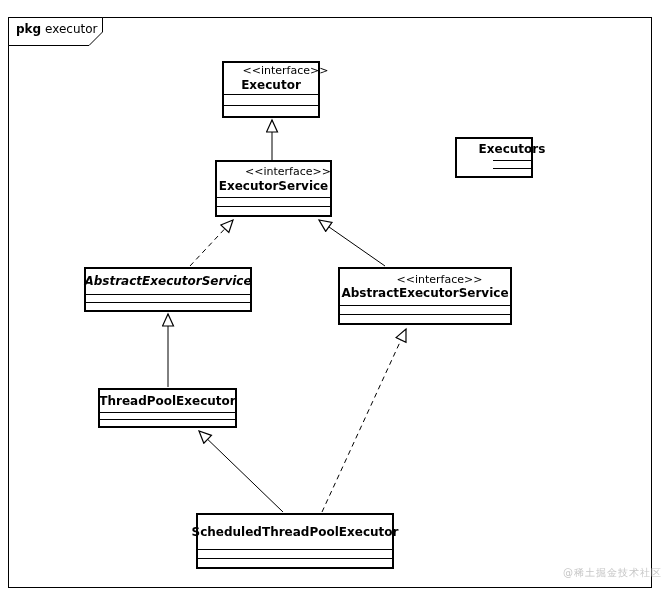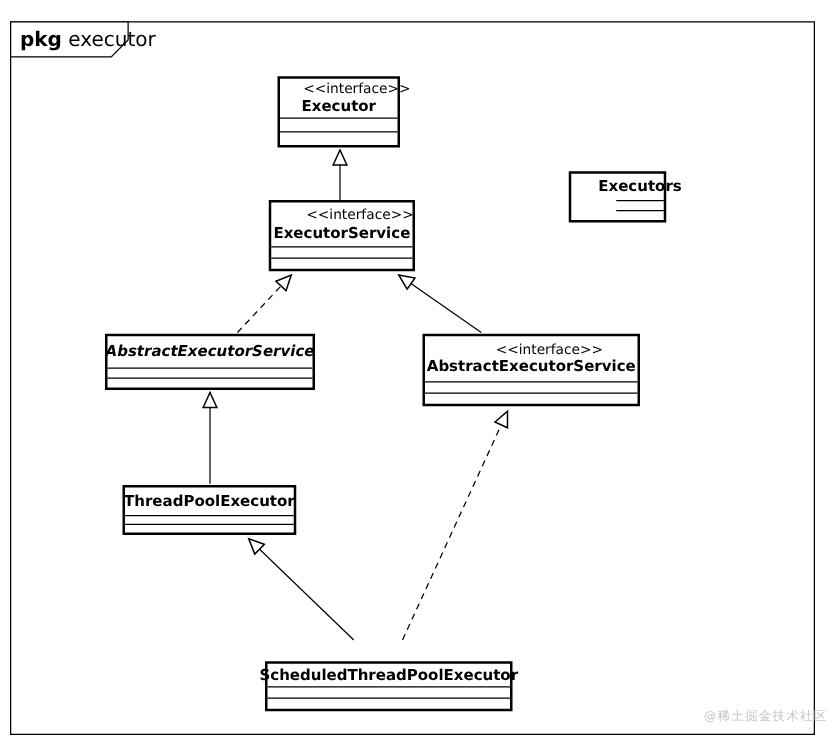--- a/index.html
+++ b/index.html
@@ -2,21 +2,21 @@
 <html><head>
 <meta charset="utf-8">
 <style>
   * { margin:0; padding:0; box-sizing:border-box; }
   html,body { width:672px; height:603px; background:#ffffff; font-family:"DejaVu Sans","Liberation Sans",sans-serif; }
   #canvas { position:relative; width:672px; height:603px; background:#fff; overflow:hidden; }
 
   
   #frame { position:absolute; left:8px; top:17px; width:644px; height:571px; border:1px solid #000; background:transparent; }
   #tab-svg { position:absolute; left:8px; top:17px; }
-  #tab-text { position:absolute; left:16px; top:22px; font-size:16px; color:#000; white-space:nowrap; }
+  #tab-text { position:absolute; left:16px; top:22px; font-size:12px; color:#000; white-space:nowrap; }
   #tab-text .b { font-weight:bold; }
 
   
   #edges { position:absolute; left:0; top:0; z-index:1; }
 
   
   .node { position:absolute; z-index:2; background:#fff; border:2px solid #000; display:flex; flex-direction:column; }
   .name-comp { flex:1; display:flex; flex-direction:column; align-items:center; justify-content:center; line-height:1.25; }
   .stereotype { font-size:11px; font-weight:normal; color:#000;margin-left:29px; }
   .cls-name { font-size:12px; font-weight:bold; color:#000; }
@@ -26,21 +26,21 @@
   .pos-executor            { left:222px; top:61px;  width:98px;  height:57px; }
   .pos-executor .comp      { height:11px; }
   .pos-executorservice     { left:215px; top:160px; width:117px; height:57px; }
   .pos-executors           { left:455px; top:137px; width:78px;  height:41px;padding-left:36px; }
   .pos-executors .comp     { height:8px; }
   .pos-abstract            { left:84px;  top:267px; width:168px; height:45px; }
   .pos-abstract .comp      { height:8px; }
   .pos-ses                 { left:338px; top:267px; width:174px; height:58px; }
   .pos-tpe                 { left:98px;  top:388px; width:139px; height:40px; }
   .pos-tpe .comp           { height:7px; }
-  .pos-stpe                { left:212px; top:513px; width:198px; height:40px;margin-top:16px; }
+  .pos-stpe                { left:196px; top:513px; width:198px; height:56px; }
   .pos-stpe .comp          { height:9px; }
 
   
   #watermark { position:absolute; right:10px; top:566px; z-index:3; font-size:10px; color:#c6c6c6; letter-spacing:1px; }
 </style>
 </head>
 <body>
 
 <div id="canvas">
 

